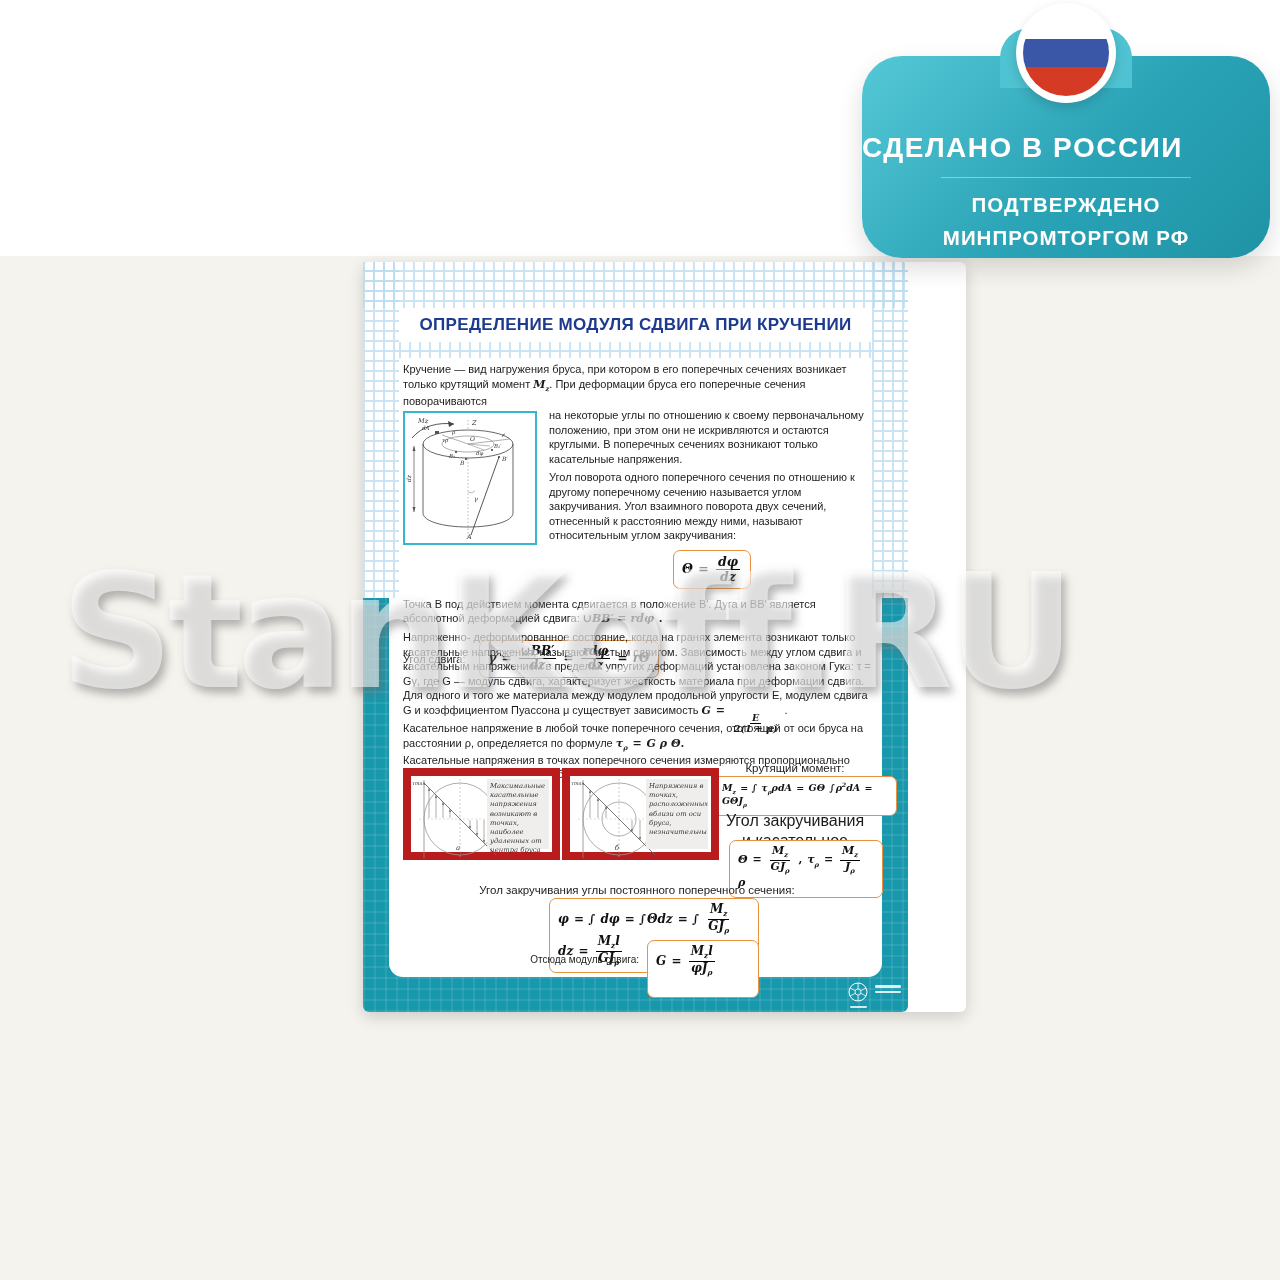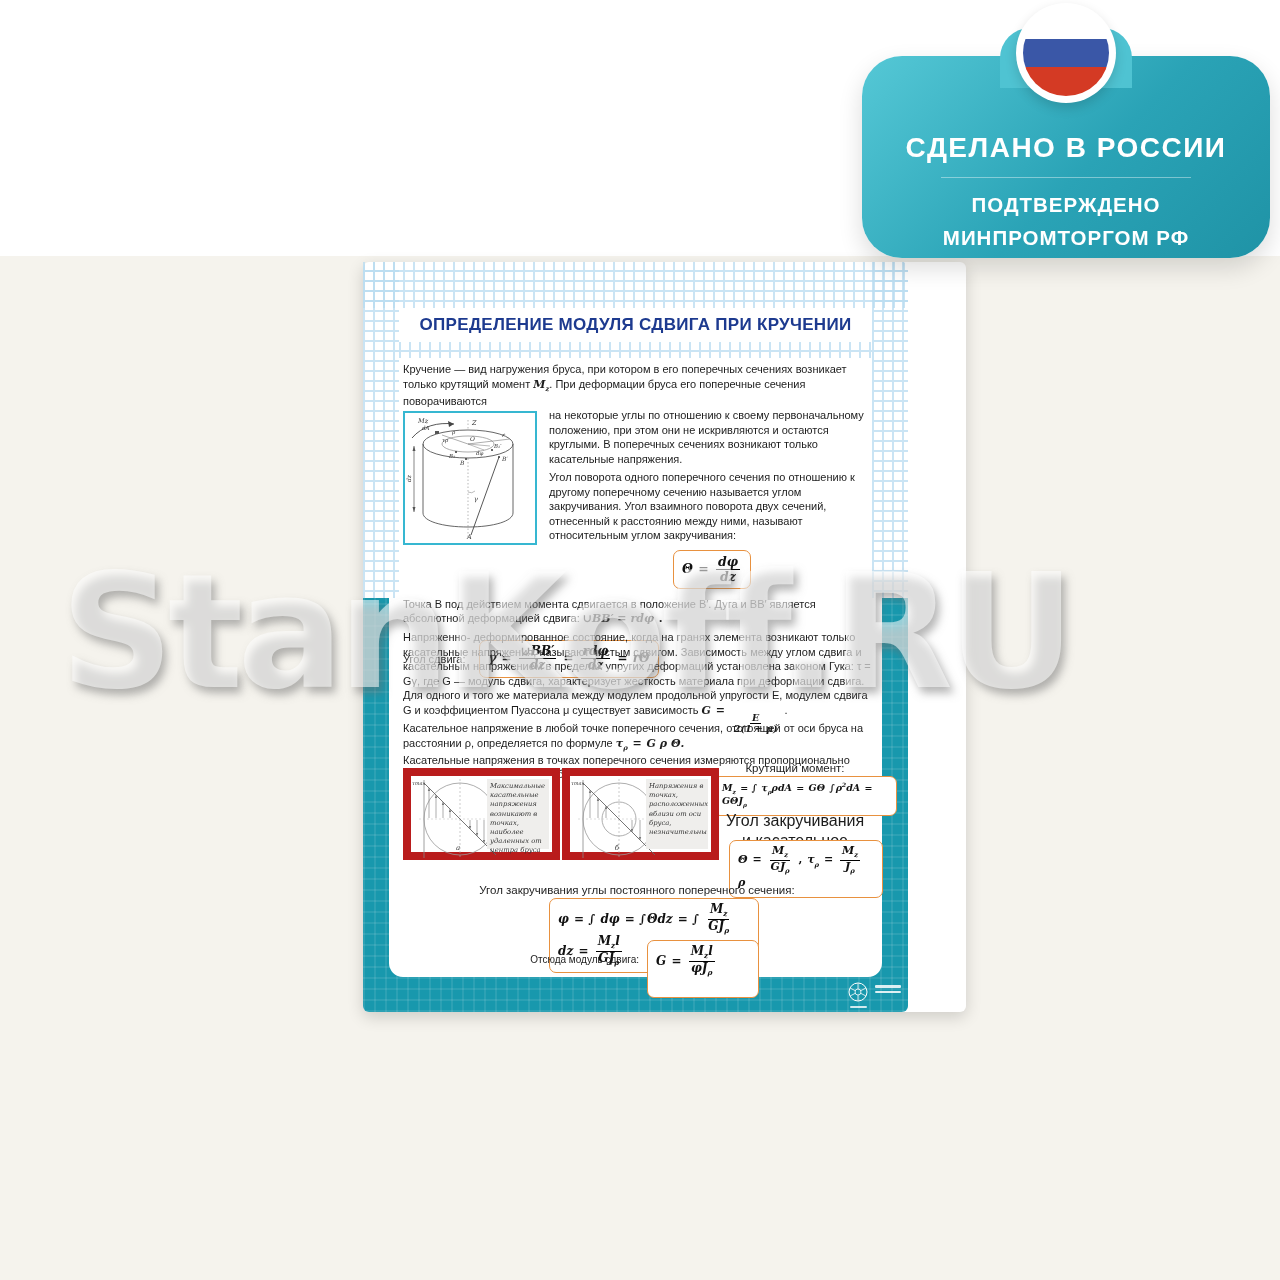--- a/index.html
+++ b/index.html
@@ -97,21 +97,21 @@
         box-shadow:0 10px 24px rgba(0,0,0,.14);z-index:30;}
   .badge-neck{position:absolute;left:138px;top:-28px;width:132px;height:60px;background:#4fc3d2;
         border-radius:30px 30px 0 0;}
   .flag-ring{position:absolute;left:154px;top:-53px;width:100px;height:100px;background:#fff;
         border-radius:50%;box-shadow:0 5px 12px rgba(0,0,0,.15);
         display:flex;align-items:center;justify-content:center;}
   .flag{width:86px;height:86px;border-radius:50%;overflow:hidden;}
   .fw{height:33.3%;background:#fff;}
   .fb{height:33.4%;background:#3a57a7;}
   .fr{height:33.3%;background:#d43a24;}
-  .badge-title{margin-top:76px;text-align:center;color:#fff;font-weight:bold;font-size:28px;
+  .badge-title{margin-top:76px;text-align:left;color:#fff;font-weight:bold;font-size:28px;
         letter-spacing:1.5px;}
   .badge-divider{margin:13px auto 0;width:250px;height:1px;background:rgba(255,255,255,.4);}
   .badge-sub{text-align:center;color:#fff;font-weight:bold;font-size:20.5px;letter-spacing:1px;
         margin-top:9px;}
   .badge-sub.first{margin-top:15px;}
 </style>
 </head>
 <body>
 
 <div class="canvas">

